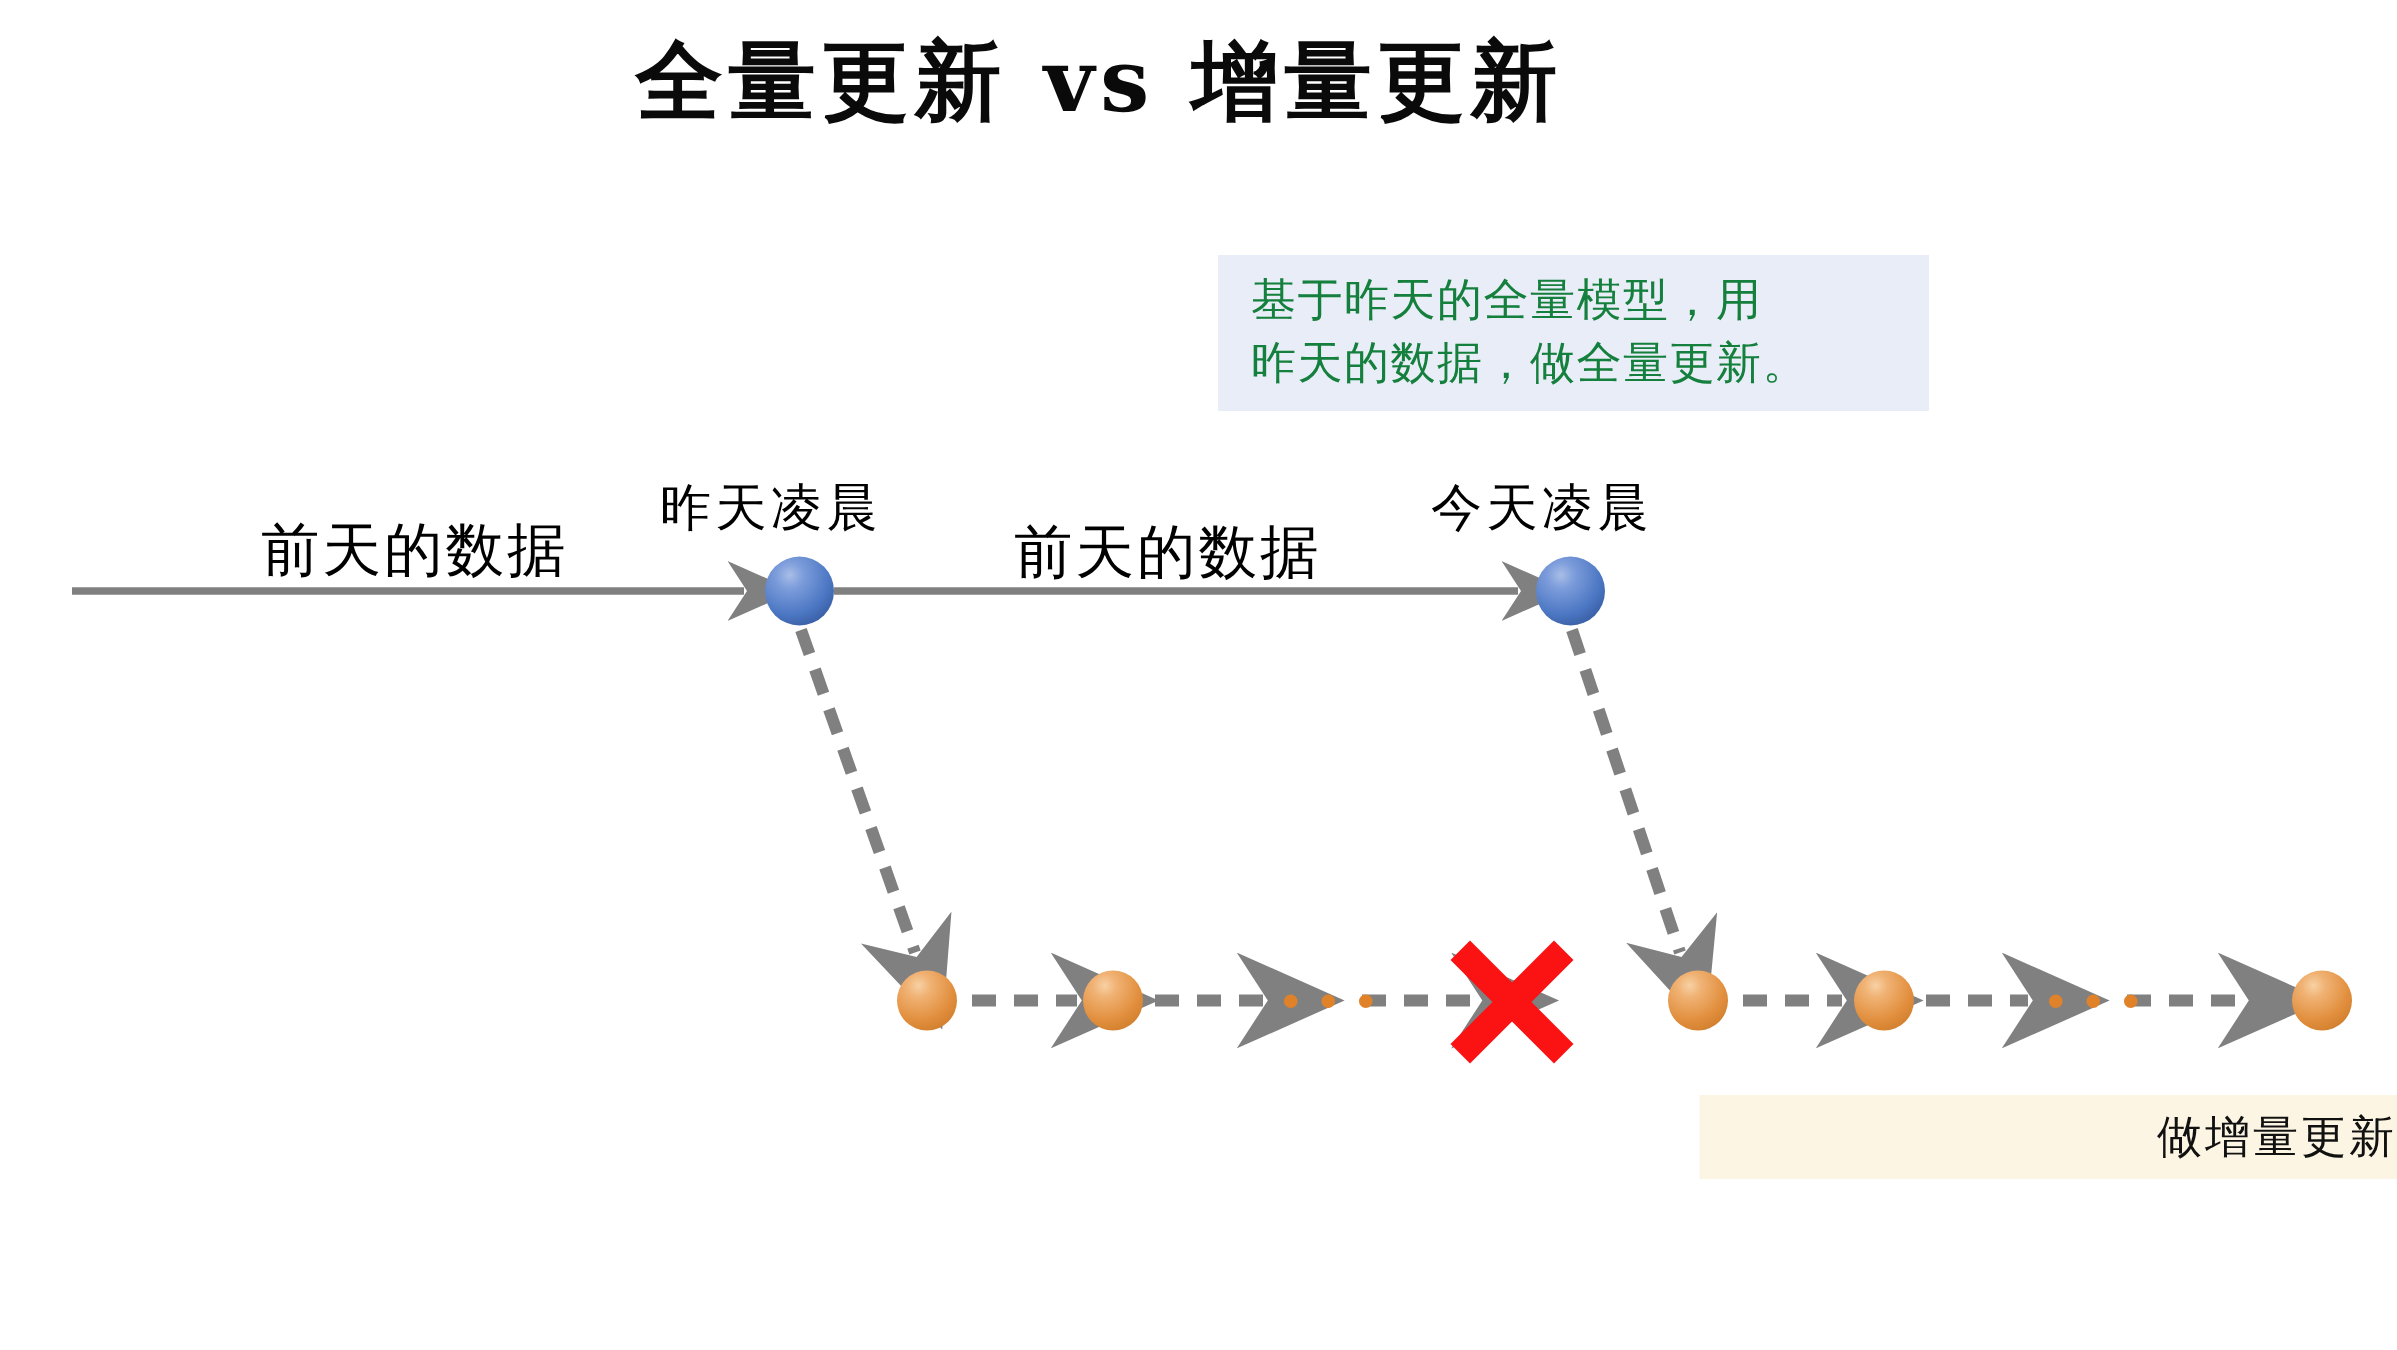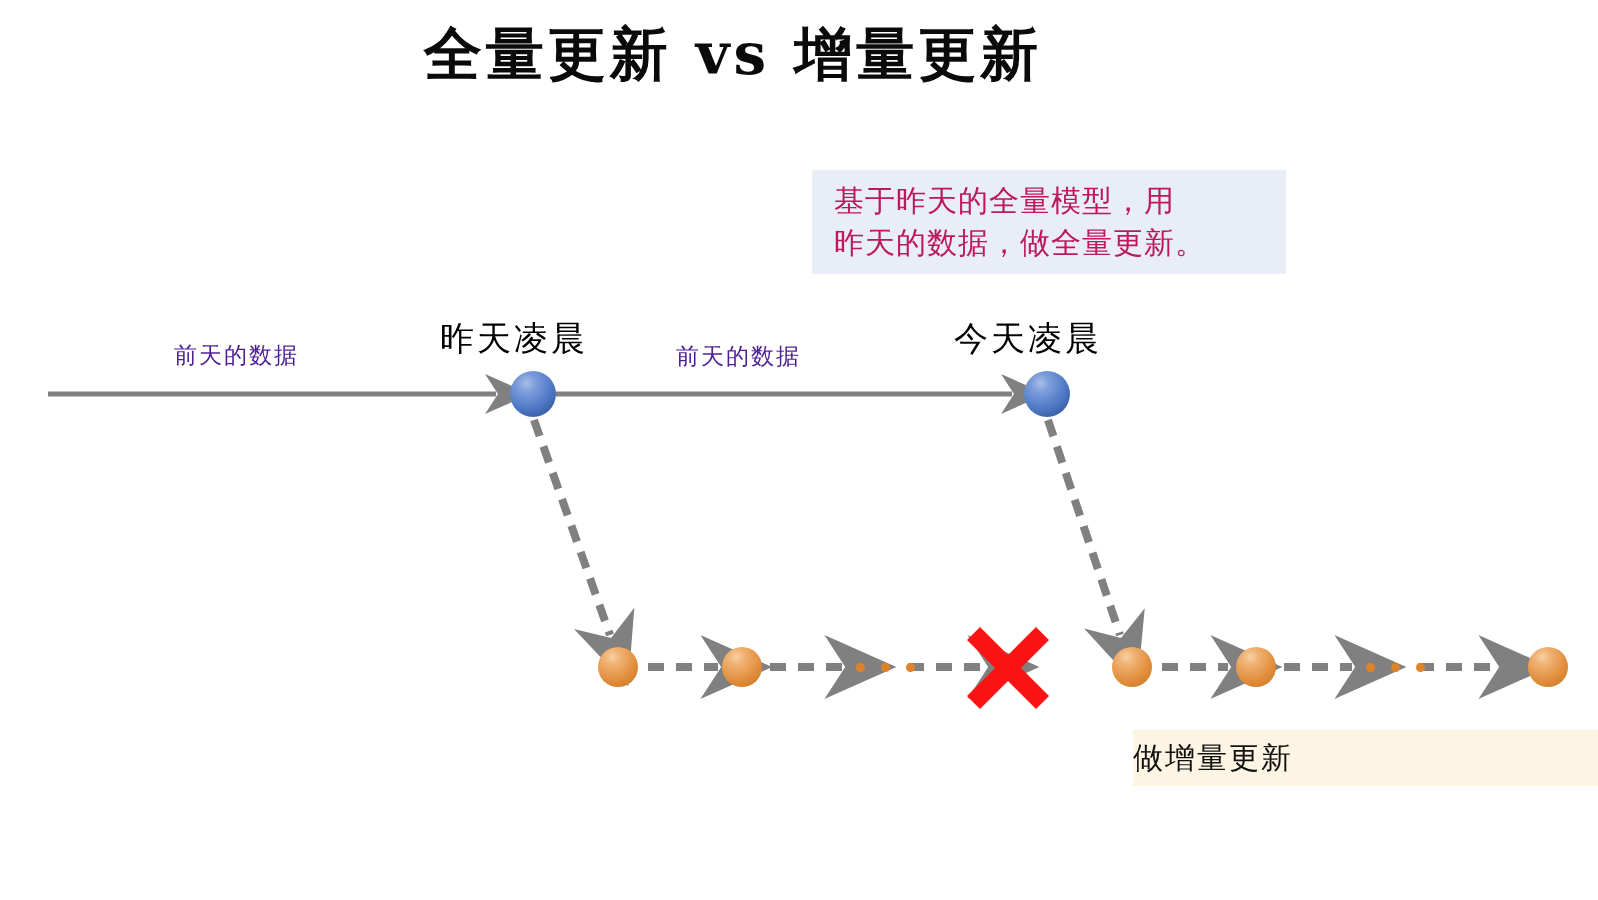--- a/index.html
+++ b/index.html
@@ -49,49 +49,49 @@
     left: 812px;
     top: 170px;
     width: 474px;
     height: 104px;
     background: #e8edf7;
     box-sizing: border-box;
     padding: 10px 14px 0 22px;
     font-family: "DejaVu Serif", "Liberation Serif", serif;
     font-size: 30px;
     line-height: 42px;
-    color: #be185d;
+    color: #15803d;
     letter-spacing: 1px;
   }
   #callout-full .line { white-space: nowrap; }
 
   
   #callout-incremental {
     position: absolute;
     left: 1133px;
     top: 730px;
     width: 465px;
     height: 56px;
     background: #fdf5e3;
     box-sizing: border-box;
     font-family: "DejaVu Serif", "Liberation Serif", serif;
     font-size: 30px;
     color: #111111;
     letter-spacing: 2px;
     display: flex;
     align-items: center;
-    justify-content: flex-start;
+    justify-content: flex-end;
   }
 
   
   .tl-label {
     position: absolute;
     font-family: Liberation Sans, sans-serif;
-    font-size: 23px;
-    color: #4c1d95;
+    font-size: 39px;
+    color: #000000;
     letter-spacing: 2px;
     white-space: nowrap;
   }
   .tl-node-label {
     position: absolute;
     font-family: Liberation Mono, monospace;
     font-size: 34px;
     color: #000000;
     letter-spacing: 3px;
     white-space: nowrap;

